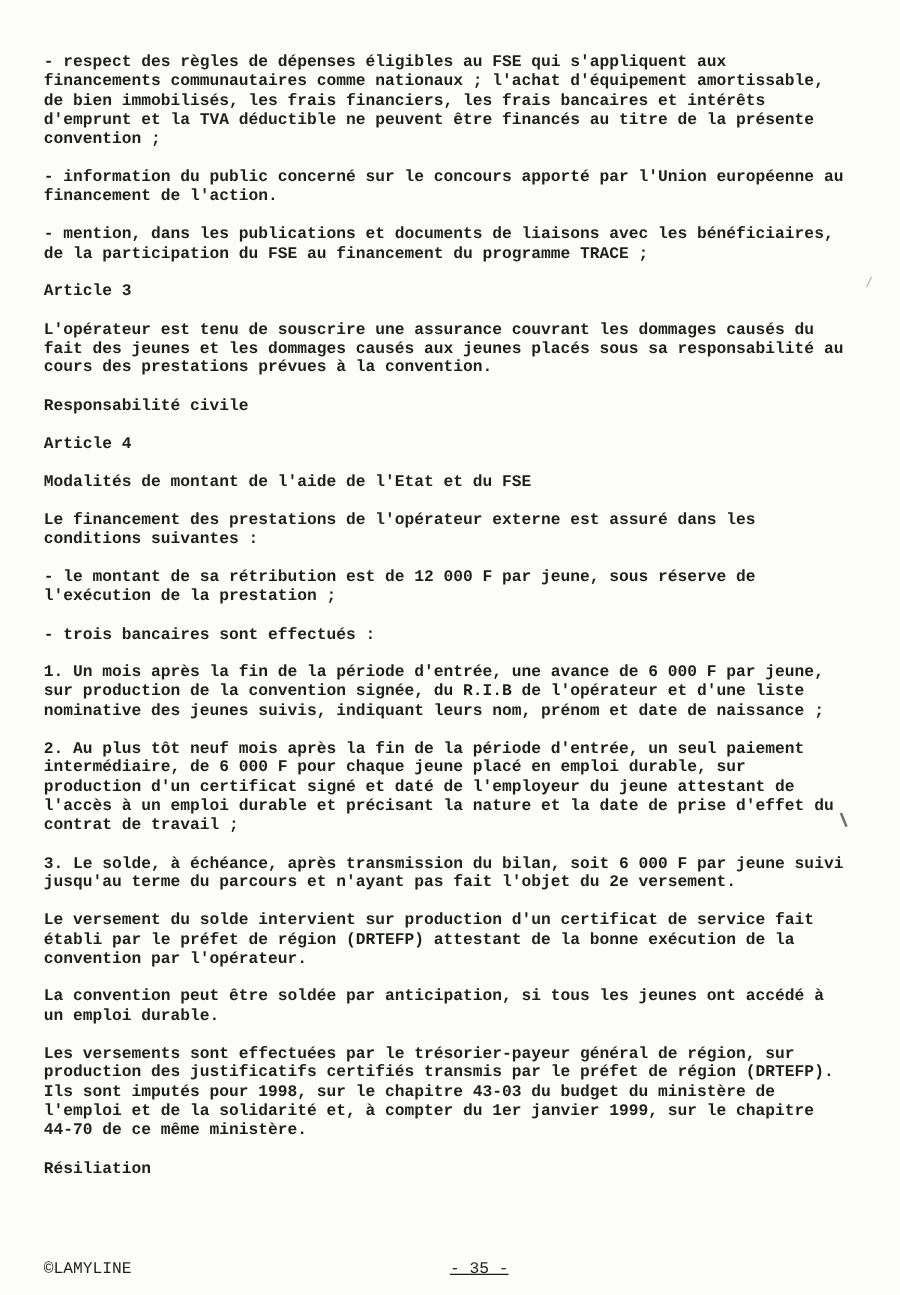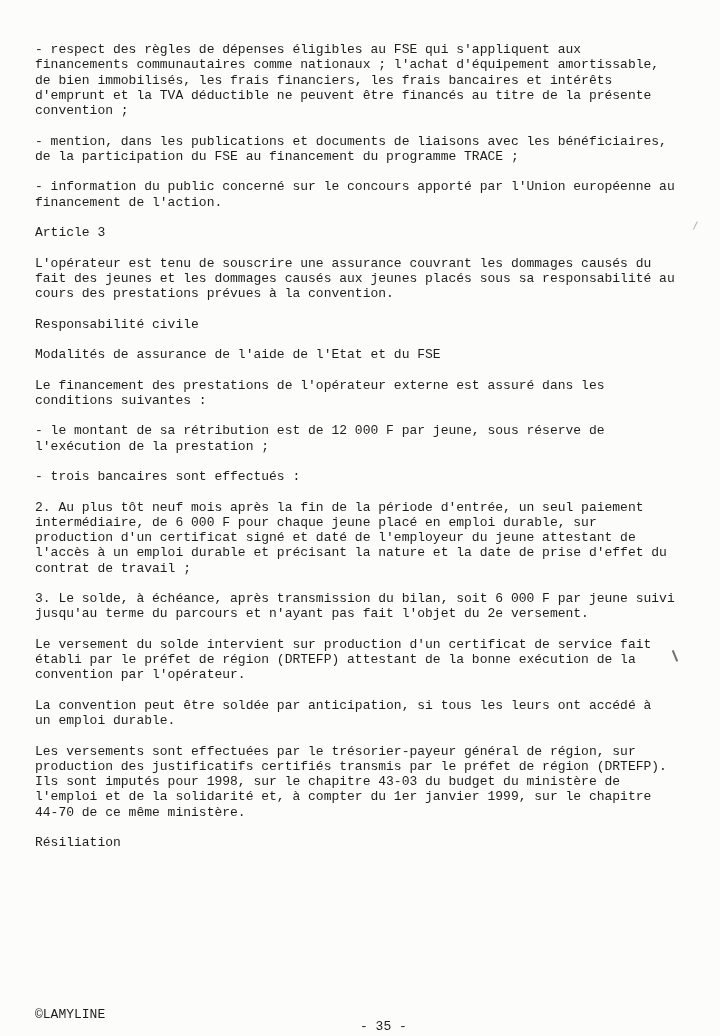--- a/index.html
+++ b/index.html
@@ -22,40 +22,42 @@
   }
   .content {
     position: absolute;
     top: 42px;
     left: 35px;
     width: 668px;
   }
   .block {
     margin: 0 0 15.25px 0;
     white-space: pre-wrap;
+    font-weight: bold;
   }
   .footer {
     position: absolute;
     left: 35px;
     right: 35px;
     bottom: 13px;
     height: 16px;
   }
   .footer .copyright {
     position: absolute;
     left: 0;
     top: 0;
     white-space: pre;
   }
   .footer .copyright .brand { margin-left: 0; }
   .footer .page-number {
     position: absolute;
     left: 325px;
-    top: 12px;
+    top: 0;
     white-space: pre;
+    text-decoration: underline;
   }
   
   .artifact {
     position: absolute;
     pointer-events: none;
   }
   .artifact-check {
     left: 688px;
     top: 220px;
     width: 7px;
@@ -76,46 +78,50 @@
 </head>
 <body>
 
 <div class="page">
   <div class="content">
     <p class="block">- respect des règles de dépenses éligibles au FSE qui s'appliquent aux
 financements communautaires comme nationaux ; l'achat d'équipement amortissable,
 de bien immobilisés, les frais financiers, les frais bancaires et intérêts
 d'emprunt et la TVA déductible ne peuvent être financés au titre de la présente
 convention ;</p>
+    <p class="block">- information du public concerné sur le concours apporté par l'Union européenne au
+financement de l'action.</p>
     <p class="block">- mention, dans les publications et documents de liaisons avec les bénéficiaires,
 de la participation du FSE au financement du programme TRACE ;</p>
-    <p class="block">- information du public concerné sur le concours apporté par l'Union européenne au
-financement de l'action.</p>
     <p class="block">Article 3</p>
     <p class="block">L'opérateur est tenu de souscrire une assurance couvrant les dommages causés du
 fait des jeunes et les dommages causés aux jeunes placés sous sa responsabilité au
 cours des prestations prévues à la convention.</p>
     <p class="block">Responsabilité civile</p>
-    <p class="block">Modalités de assurance de l'aide de l'Etat et du FSE</p>
+    <p class="block">Article 4</p>
+    <p class="block">Modalités de montant de l'aide de l'Etat et du FSE</p>
     <p class="block">Le financement des prestations de l'opérateur externe est assuré dans les
 conditions suivantes :</p>
     <p class="block">- le montant de sa rétribution est de 12 000 F par jeune, sous réserve de
 l'exécution de la prestation ;</p>
     <p class="block">- trois bancaires sont effectués :</p>
+    <p class="block">1. Un mois après la fin de la période d'entrée, une avance de 6 000 F par jeune,
+sur production de la convention signée, du R.I.B de l'opérateur et d'une liste
+nominative des jeunes suivis, indiquant leurs nom, prénom et date de naissance ;</p>
     <p class="block">2. Au plus tôt neuf mois après la fin de la période d'entrée, un seul paiement
 intermédiaire, de 6 000 F pour chaque jeune placé en emploi durable, sur
 production d'un certificat signé et daté de l'employeur du jeune attestant de
 l'accès à un emploi durable et précisant la nature et la date de prise d'effet du
 contrat de travail ;</p>
     <p class="block">3. Le solde, à échéance, après transmission du bilan, soit 6 000 F par jeune suivi
 jusqu'au terme du parcours et n'ayant pas fait l'objet du 2e versement.</p>
     <p class="block">Le versement du solde intervient sur production d'un certificat de service fait
 établi par le préfet de région (DRTEFP) attestant de la bonne exécution de la
 convention par l'opérateur.</p>
-    <p class="block">La convention peut être soldée par anticipation, si tous les leurs ont accédé à
+    <p class="block">La convention peut être soldée par anticipation, si tous les jeunes ont accédé à
 un emploi durable.</p>
     <p class="block">Les versements sont effectuées par le trésorier-payeur général de région, sur
 production des justificatifs certifiés transmis par le préfet de région (DRTEFP).
 Ils sont imputés pour 1998, sur le chapitre 43-03 du budget du ministère de
 l'emploi et de la solidarité et, à compter du 1er janvier 1999, sur le chapitre
 44-70 de ce même ministère.</p>
     <p class="block">Résiliation</p>
   </div>
 
   <div class="artifact artifact-check"></div>

